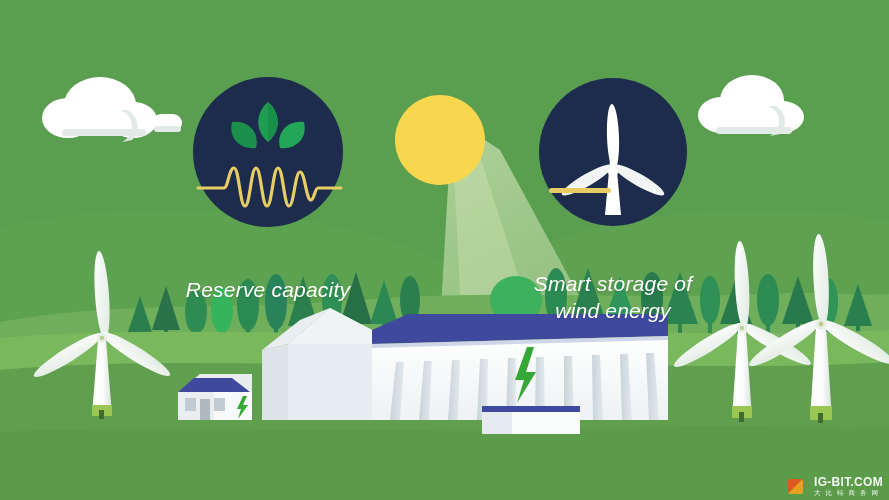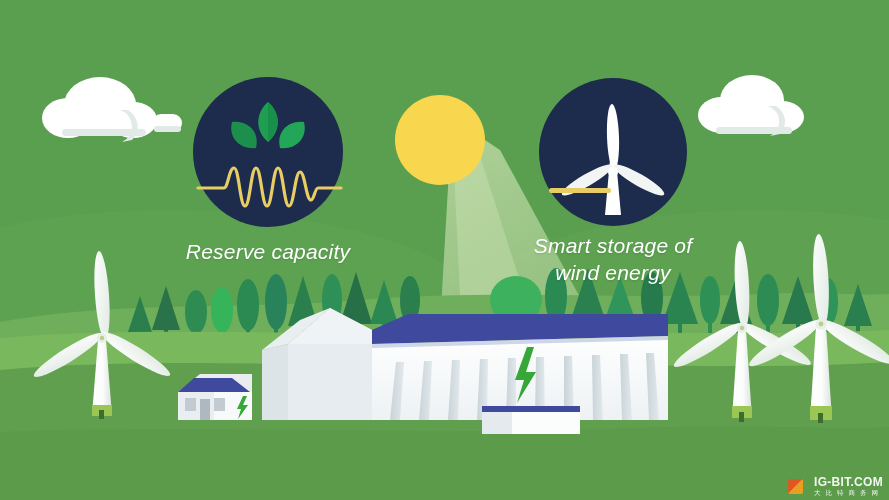--- a/index.html
+++ b/index.html
@@ -16,20 +16,21 @@
     color:#ffffff;
     font-family:"Liberation Sans",sans-serif;
     font-style:italic;
     font-weight:400;
     font-size:21px;
     line-height:27px;
     text-align:center;
     white-space:pre-line;
     letter-spacing:.2px;
     text-shadow:0 1px 2px rgba(30,60,20,.18);
+    margin-top:38px;
   }
   .wm{
     position:absolute;
     right:6px;bottom:4px;
     display:flex;align-items:center;
     gap:11px;
     opacity:.92;
   }
   .wm-mark{
     width:15px;height:15px;

